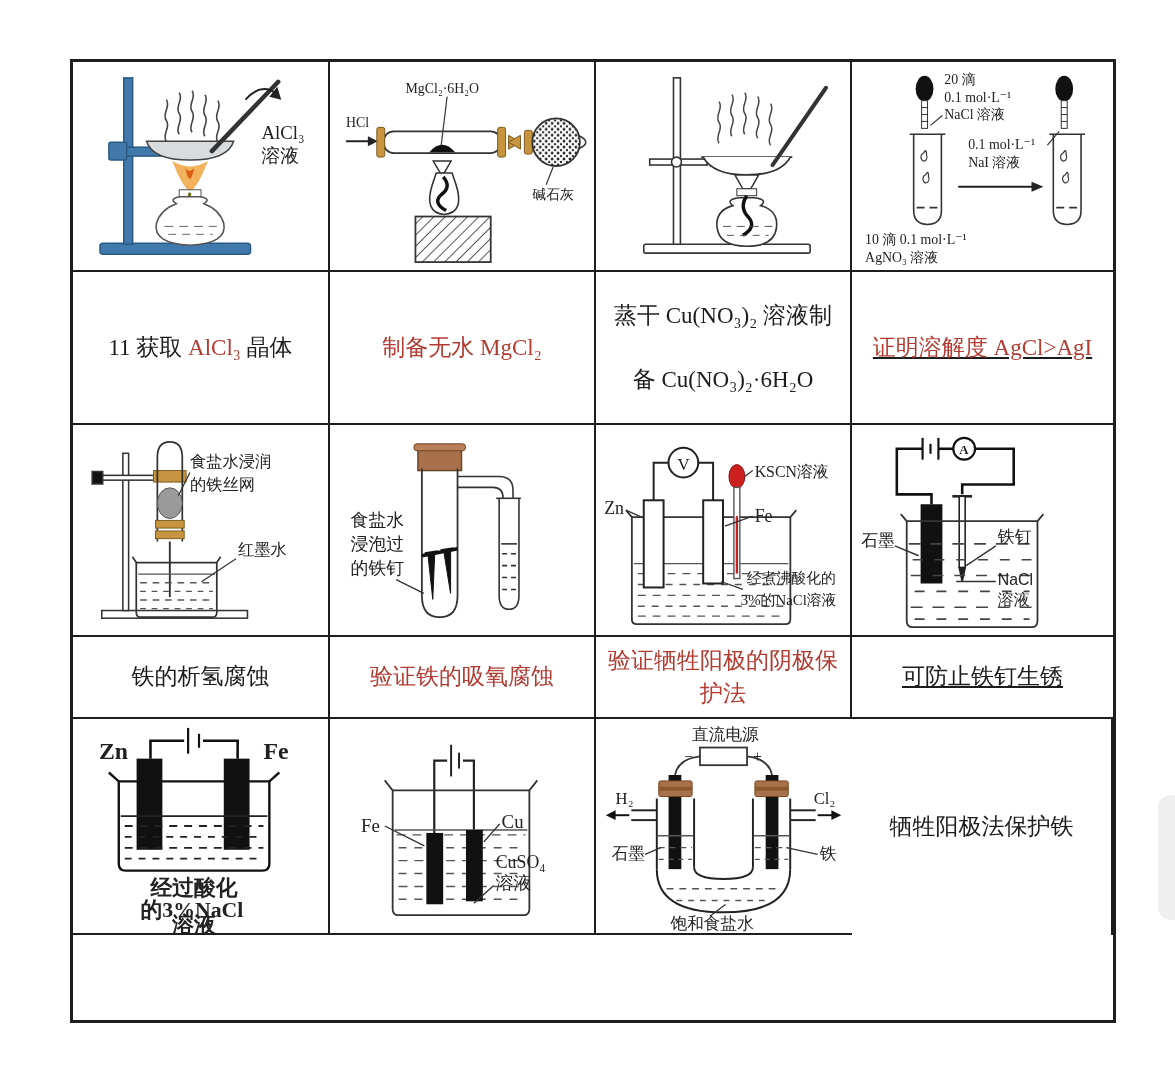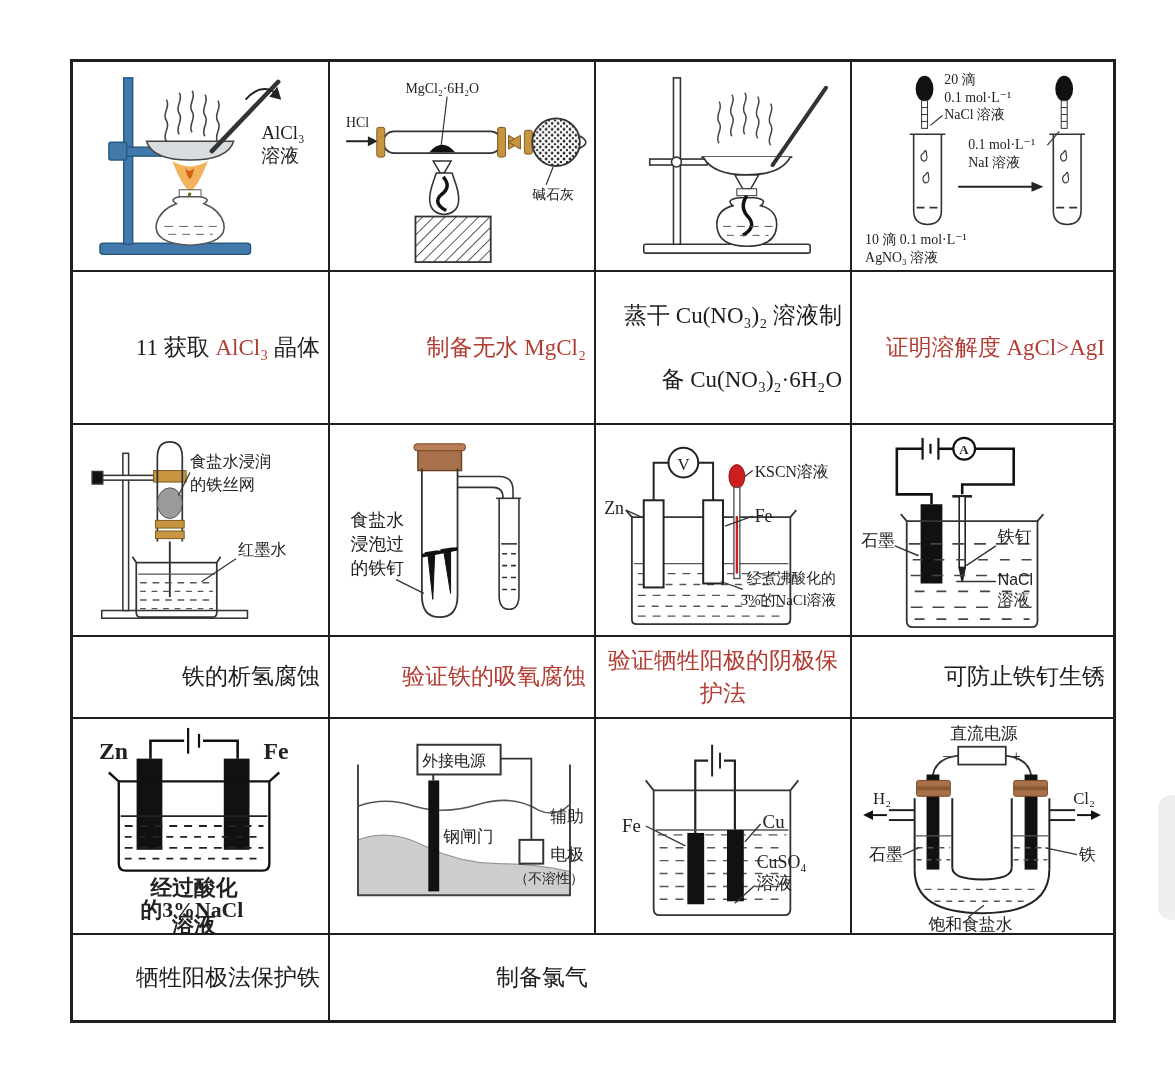--- a/index.html
+++ b/index.html
@@ -4,24 +4,24 @@
 <style>
   html,body{margin:0;padding:0;background:#fff;}
   .page{position:relative;width:1175px;height:1080px;background:#fff;overflow:hidden;
         font-family:"Liberation Serif","DejaVu Serif",serif;color:#1c1c1c;}
   .grid{position:absolute;left:70px;top:59px;display:grid;
         grid-template-columns:257px 266px 256px 261px;
         grid-template-rows:210px 153px 212px 82px 216px 85px;
         border:3px solid #1e1e1e;background:#fff;}
   .cell{border-right:2px solid #1e1e1e;border-bottom:2px solid #1e1e1e;
         position:relative;overflow:hidden;background:#fff;}
-  .cell.lastcol{border-right:none;}
+  .cell.lastcol{border-right:none;text-decoration:underline;}
   .cell.lastrow{border-bottom:none;}
   .cell svg{width:100%;height:100%;display:block;}
-  .cap{display:flex;flex-direction:column;align-items:flex-end;justify-content:center;
+  .cap{display:flex;flex-direction:column;align-items:center;justify-content:center;
        text-align:center;font-size:23px;line-height:1.45;padding:4px 8px;box-sizing:border-box;}
   .red{color:#b23b32;}
   .gap2{row-gap:30px;}
   svg text{fill:#222;font-family:"Liberation Serif","DejaVu Serif",serif;}
   svg .sans{font-family:"Liberation Sans","DejaVu Sans",sans-serif;}
   .scrollpill{position:absolute;left:1158px;top:795px;width:26px;height:125px;
               background:#efefef;border-radius:13px;}
 </style>
 </head>
 <body>
@@ -366,41 +366,20 @@
         <line x1="52" y1="119" x2="192" y2="119" stroke-dasharray="7 7"></line>
         <line x1="52" y1="130" x2="192" y2="130" stroke-dasharray="8 7"></line>
         <line x1="52" y1="141" x2="192" y2="141" stroke-dasharray="7 7"></line>
       </g>
       <text x="78" y="178" font-size="22" font-weight="bold">经过酸化</text>
       <text x="68" y="200" font-size="22" font-weight="bold">的3%NaCl</text>
       <text x="100" y="215" font-size="22" font-weight="bold">溶液</text>
     </svg>
   </div>
 
-  <div class="cell">
-    <svg viewBox="0 0 266 216">
-      <path d="M28,122 Q60,110 95,128 Q132,146 170,146 Q208,146 242,154 L242,178 L28,178 Z" stroke="#888" fill="#cdcdcd"></path>
-      <g stroke="#444" stroke-width="2" fill="none">
-        <path d="M28,46 L28,178 L242,178 L242,46"></path>
-      </g>
-      <path d="M28,88 Q55,78 85,88 Q115,97 150,86 Q185,76 210,92 Q228,100 242,86" fill="none" stroke="#555" stroke-width="1.6"></path>
-      <rect x="88" y="26" width="84" height="30" fill="#fff" stroke="#333" stroke-width="2"></rect>
-      <text x="93" y="47" font-size="16" class="sans">外接电源</text>
-      <line x1="104" y1="56" x2="104" y2="62" stroke="#333" stroke-width="2"></line>
-      <rect x="99" y="62" width="11" height="112" fill="#111"></rect>
-      <g stroke="#333" stroke-width="1.8" fill="none">
-        <path d="M172,40 L203,40 L203,122"></path>
-      </g>
-      <rect x="191" y="122" width="24" height="24" fill="#fff" stroke="#333" stroke-width="2"></rect>
-      <text x="114" y="124" font-size="17" class="sans">钢闸门</text>
-      <text x="222" y="104" font-size="17" class="sans">辅助</text>
-      <text x="222" y="142" font-size="17" class="sans">电极</text>
-      <text x="186" y="166" font-size="14" class="sans">（不溶性）</text>
-    </svg>
-  </div>
 
   <div class="cell">
     <svg viewBox="0 0 256 216">
       <g stroke="#222" stroke-width="2.2" fill="none">
         <path d="M100,118 L100,42 L113,42"></path>
         <line x1="117" y1="26" x2="117" y2="58" stroke-width="2"></line>
         <line x1="125" y1="34" x2="125" y2="50" stroke-width="2"></line>
         <path d="M129,42 L140,42 L140,115"></path>
       </g>
       <g stroke="#333" stroke-width="1.8" fill="none">
@@ -481,19 +460,16 @@
       <text x="228" y="142" font-size="17" class="sans">铁</text>
       <line x1="226" y1="137" x2="194" y2="130" stroke="#333" stroke-width="1.3"></line>
       <text x="76" y="213" font-size="17" class="sans">饱和食盐水</text>
       <line x1="116" y1="200" x2="132" y2="188" stroke="#333" stroke-width="1.3"></line>
     </svg>
   </div>
 
   <div class="cell cap lastrow">
     <div>牺牲阳极法保护铁</div>
   </div>
-  <div class="cell cap lastrow lastcol">
-    <div>制备氯气</div>
-  </div>
 
 </div>
 <div class="scrollpill"></div>
 </div>
 
 </body></html>

